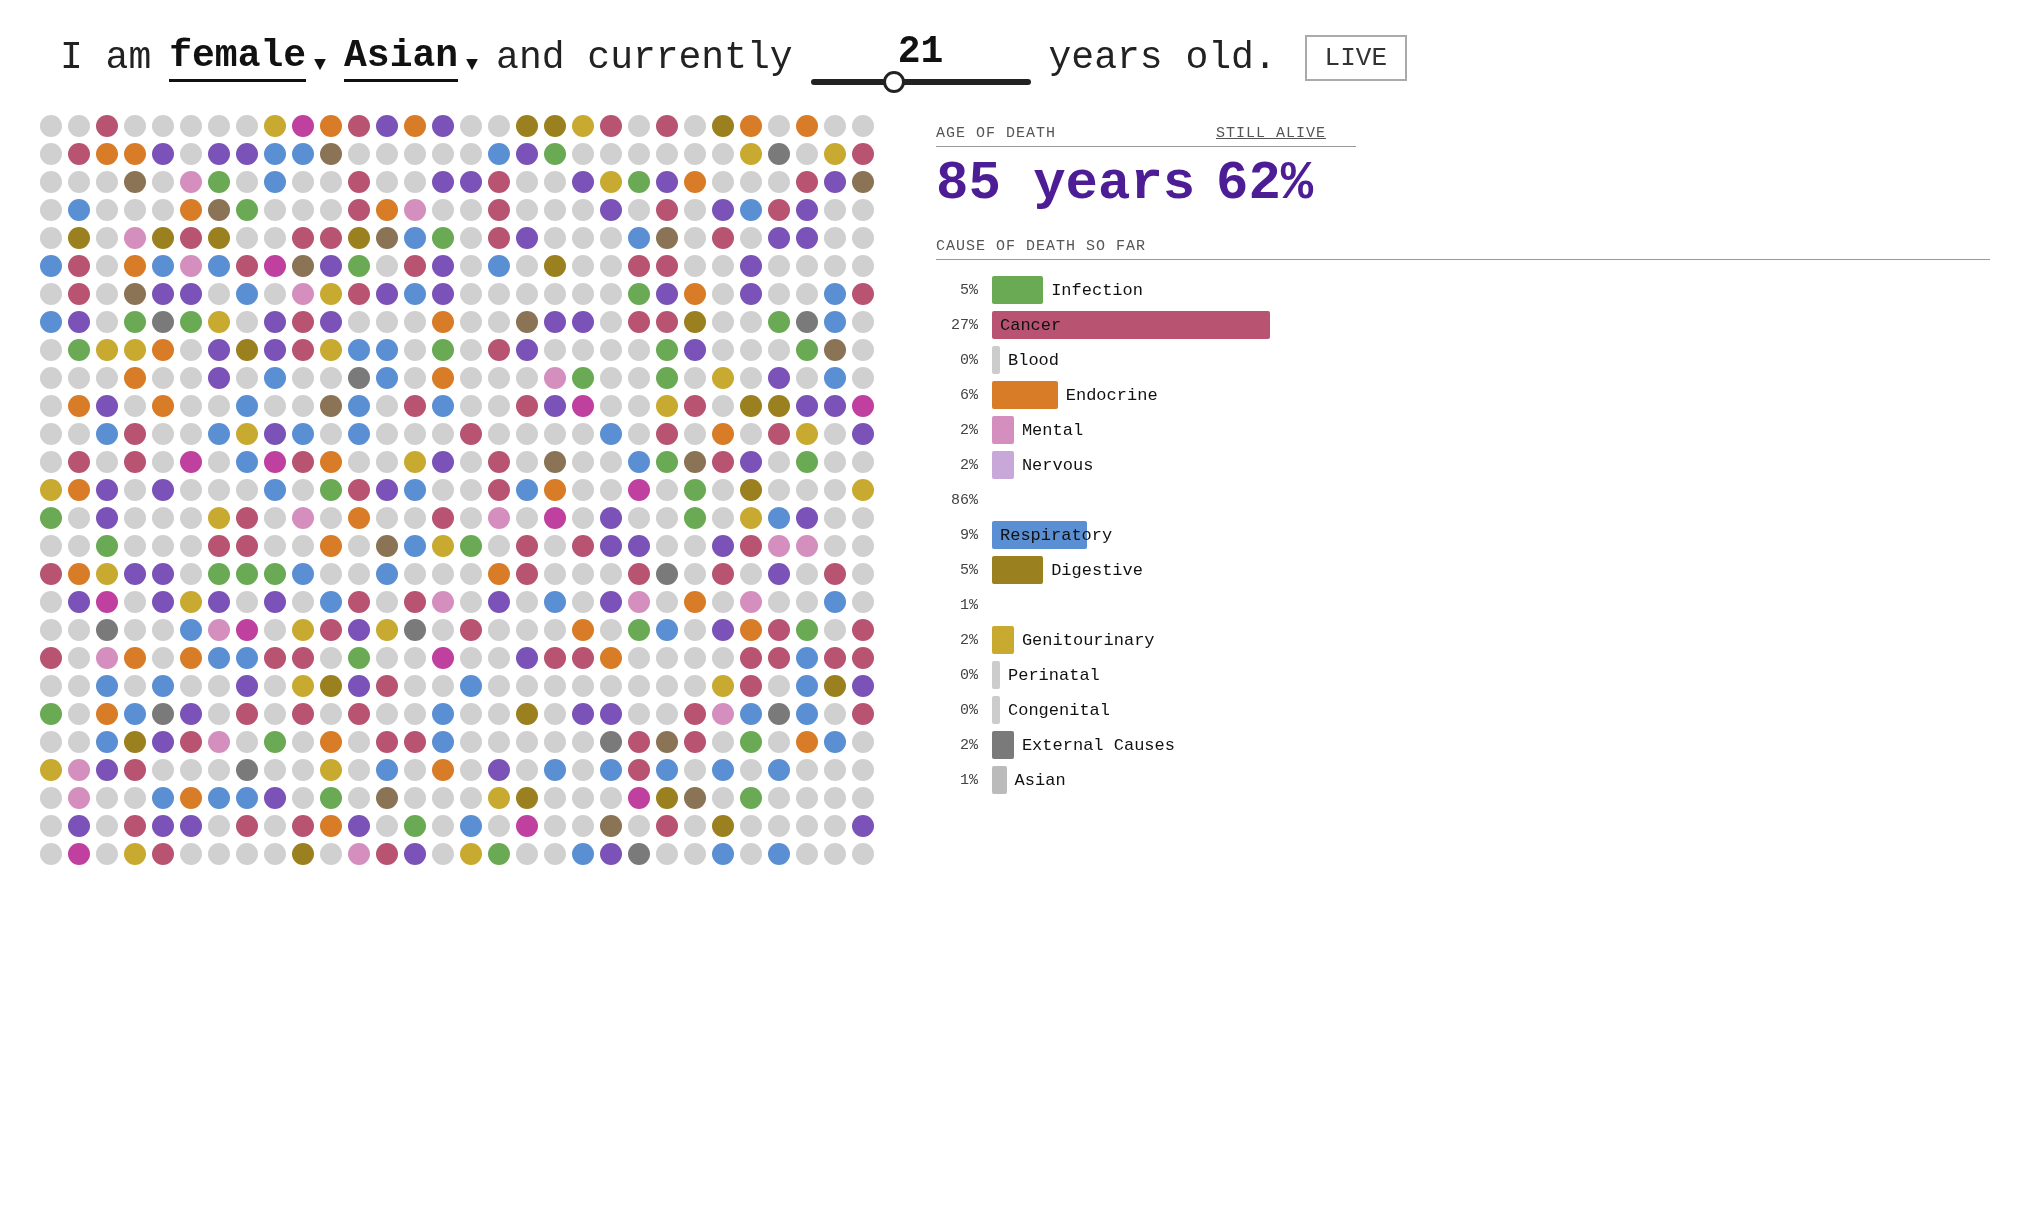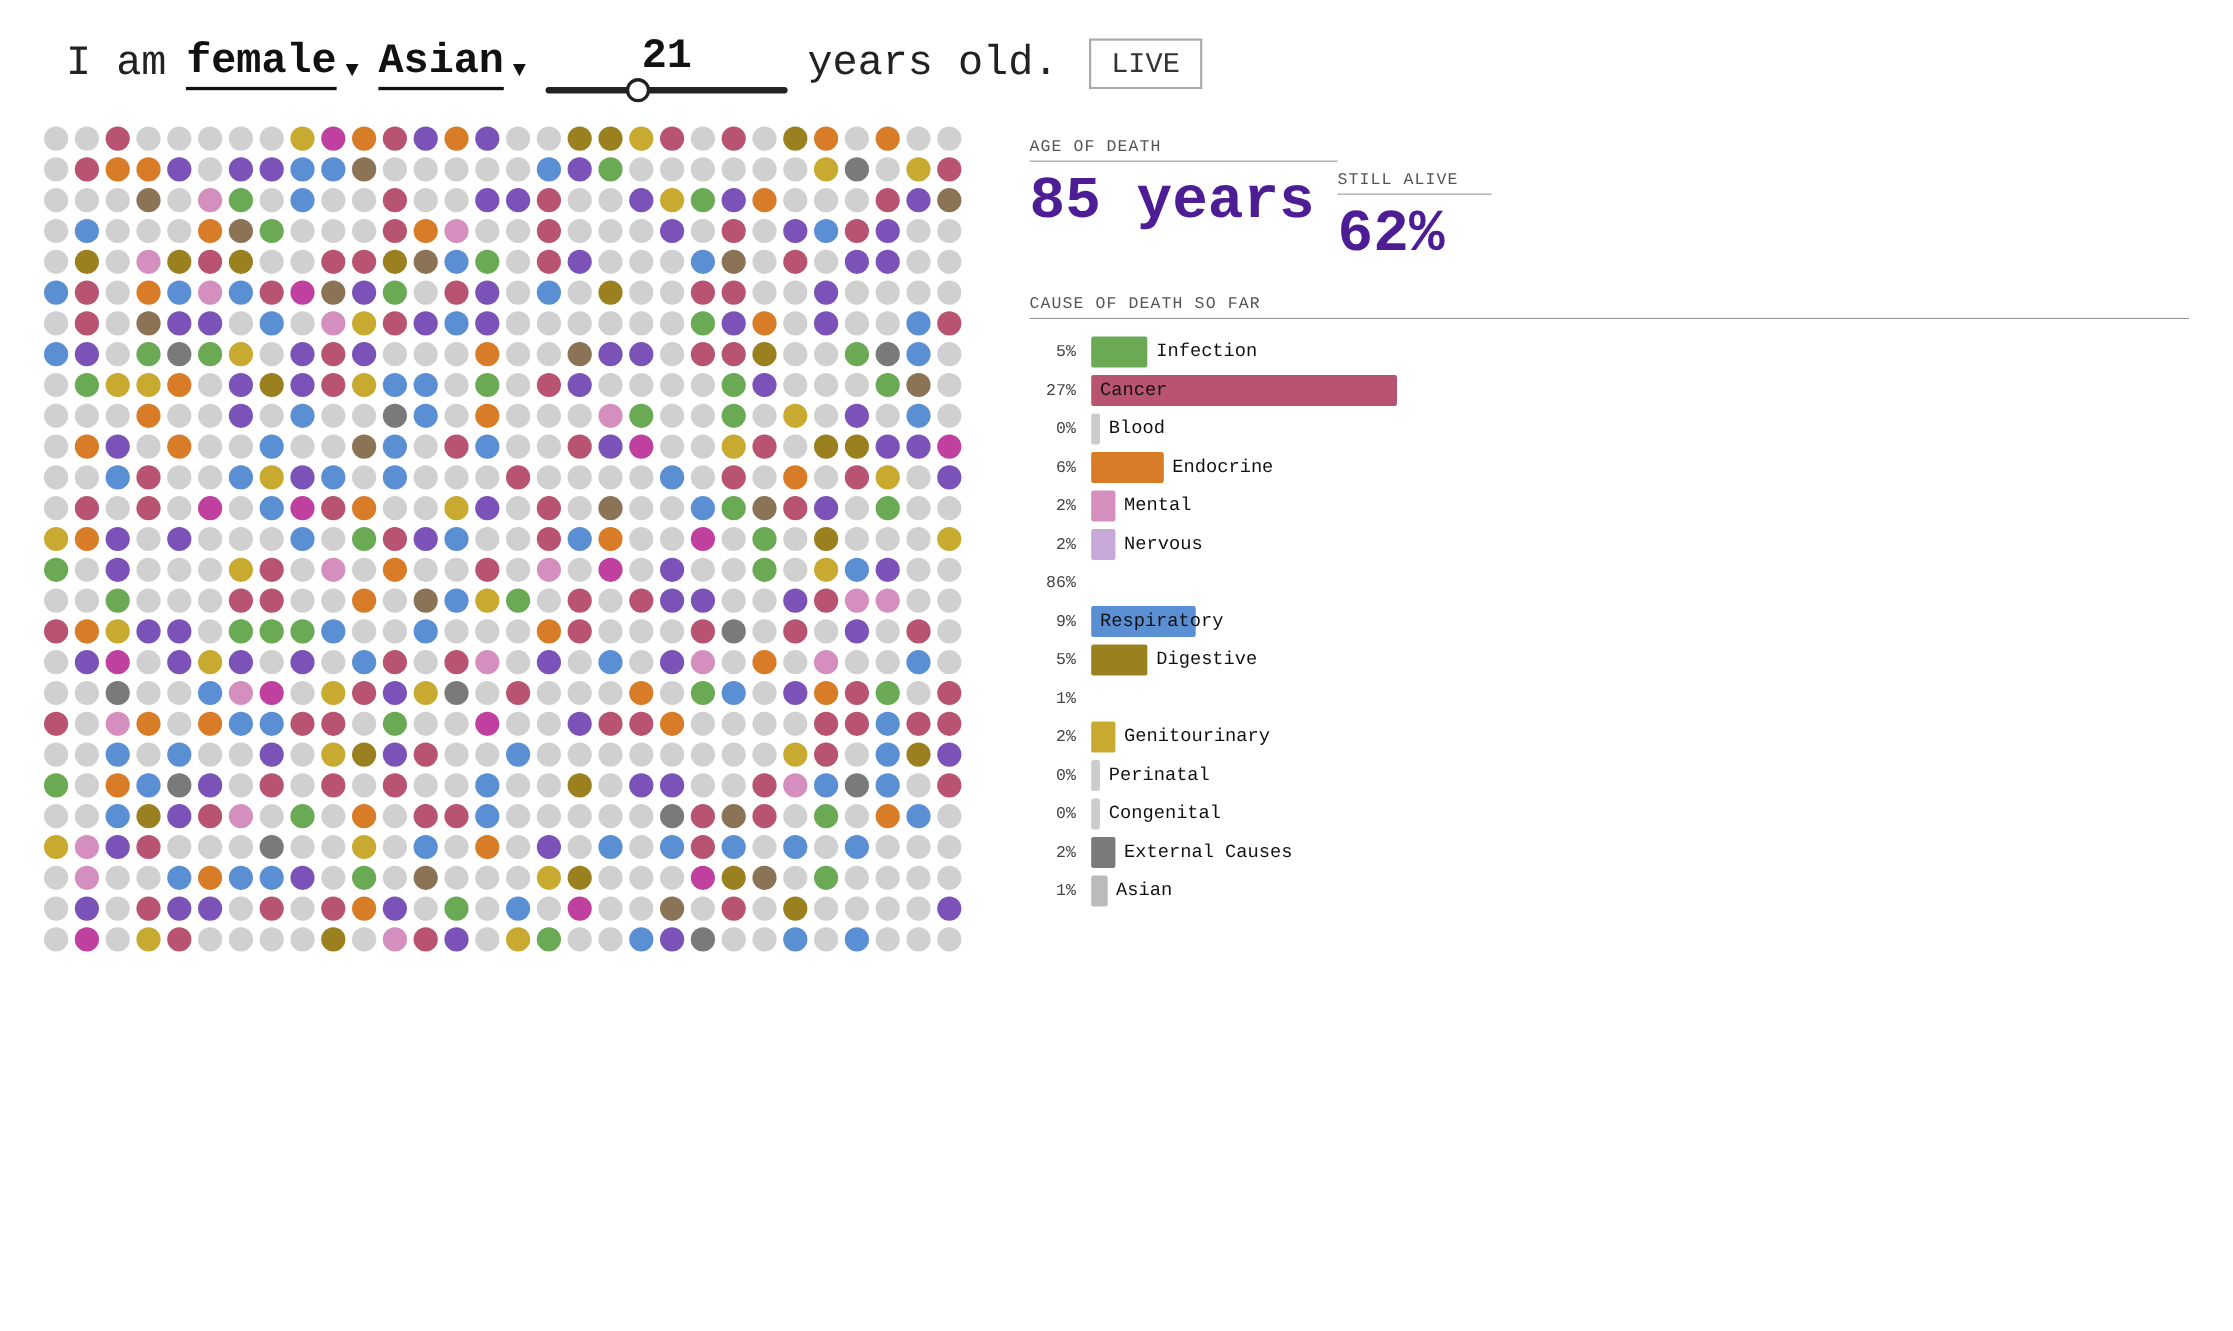--- a/index.html
+++ b/index.html
@@ -230,20 +230,21 @@
   </div>
 
   <div class="dropdown-row">
     <div class="dropdown-wrapper">
       <span class="dropdown-label">Asian</span>
       <div class="dropdown-underline"></div>
     </div>
     <span class="dropdown-arrow">▼</span>
   </div>
 
+  <span class="header-text">and currently</span>
 
   <div class="slider-section">
     <span class="age-value">21</span>
     <div class="slider-track">
       <div class="slider-thumb"></div>
     </div>
   </div>
 
   <span class="header-text">years old.</span>
 
@@ -1066,21 +1067,21 @@
     </div>
 
   <div class="right-panel">
 
     <div class="stats-section">
       <div class="stat-block">
         <div class="stat-label">AGE OF DEATH</div>
         <div class="stat-value">85 years</div>
       </div>
       <div class="stat-block stat-divider2">
-        <div class="stat-label" style=" margin-top: 30px;">STILL ALIVE</div>
+        <div class="stat-label" style="text-decoration: underline;">STILL ALIVE</div>
         <div class="stat-value">62%</div>
       </div>
     </div>
 
     <div class="cause-section">
       <div class="cause-label">CAUSE OF DEATH SO FAR</div>
       <div id="causes-list">
           <div class="cause-row">
             <span class="cause-pct">5%</span>
             <div class="cause-bar-wrapper">

